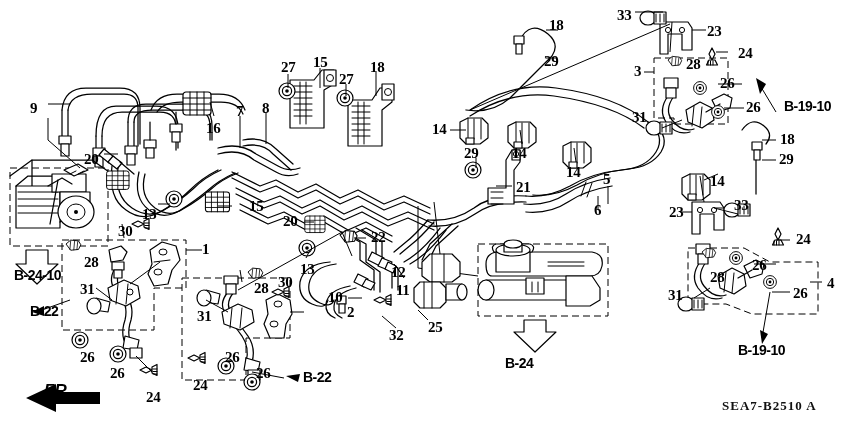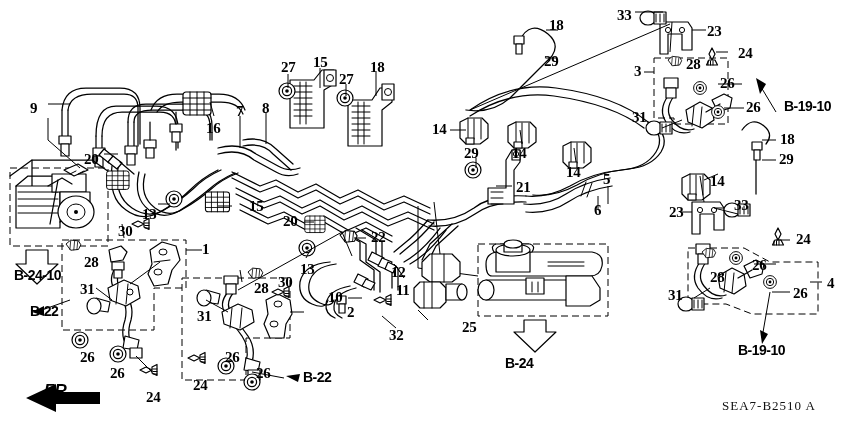--- a/index.html
+++ b/index.html
@@ -7,21 +7,21 @@
        font-family:"Liberation Serif",serif;}
   #diagram{position:relative;width:850px;height:425px;background:#fff;}
   svg#art{position:absolute;left:0;top:0;width:850px;height:425px;}
   .lbl{position:absolute;font-family:"Liberation Serif",serif;
        font-size:15px;font-weight:700;color:#000;line-height:1;
        white-space:nowrap;letter-spacing:-0.3px;}
   .ref{position:absolute;font-family:"Liberation Sans",sans-serif;
        font-size:14px;font-weight:700;color:#000;white-space:nowrap;
        letter-spacing:-0.5px;}
   .pn{position:absolute;font-family:"Liberation Serif",serif;
-      font-size:13px;font-weight:400;color:#111;white-space:nowrap;
+      font-size:13px;font-weight:700;color:#111;white-space:nowrap;
       letter-spacing:1px;}
   .fr{position:absolute;font-family:"Liberation Sans",sans-serif;
       font-size:17px;font-weight:700;font-style:italic;color:#000;}
 </style>
 </head>
 <body>
 
 <div id="diagram">
 
   <svg id="art" viewBox="0 0 850 425">
@@ -575,21 +575,21 @@
   <div class="lbl" style="left:80px;top:350px;">26</div>
   <div class="lbl" style="left:110px;top:366px;">26</div>
   <div class="lbl" style="left:146px;top:390px;">24</div>
   <div class="lbl" style="left:254px;top:281px;">28</div>
   <div class="lbl" style="left:278px;top:275px;">30</div>
   <div class="lbl" style="left:197px;top:309px;">31</div>
   <div class="lbl" style="left:225px;top:350px;">26</div>
   <div class="lbl" style="left:256px;top:366px;">26</div>
   <div class="lbl" style="left:193px;top:378px;">24</div>
   <div class="lbl" style="left:389px;top:328px;text-align:right;">32</div>
-  <div class="lbl" style="left:428px;top:320px;margin-left:34px;">25</div>
+  <div class="lbl" style="left:428px;top:320px;">25</div>
   <div class="lbl" style="left:549px;top:18px;">18</div>
   <div class="lbl" style="left:544px;top:54px;">29</div>
   <div class="lbl" style="left:617px;top:8px;">33</div>
   <div class="lbl" style="left:707px;top:24px;">23</div>
   <div class="lbl" style="left:634px;top:64px;">3</div>
   <div class="lbl" style="left:686px;top:57px;">28</div>
   <div class="lbl" style="left:738px;top:46px;">24</div>
   <div class="lbl" style="left:720px;top:76px;">26</div>
   <div class="lbl" style="left:746px;top:100px;">26</div>
   <div class="lbl" style="left:632px;top:110px;">31</div>

